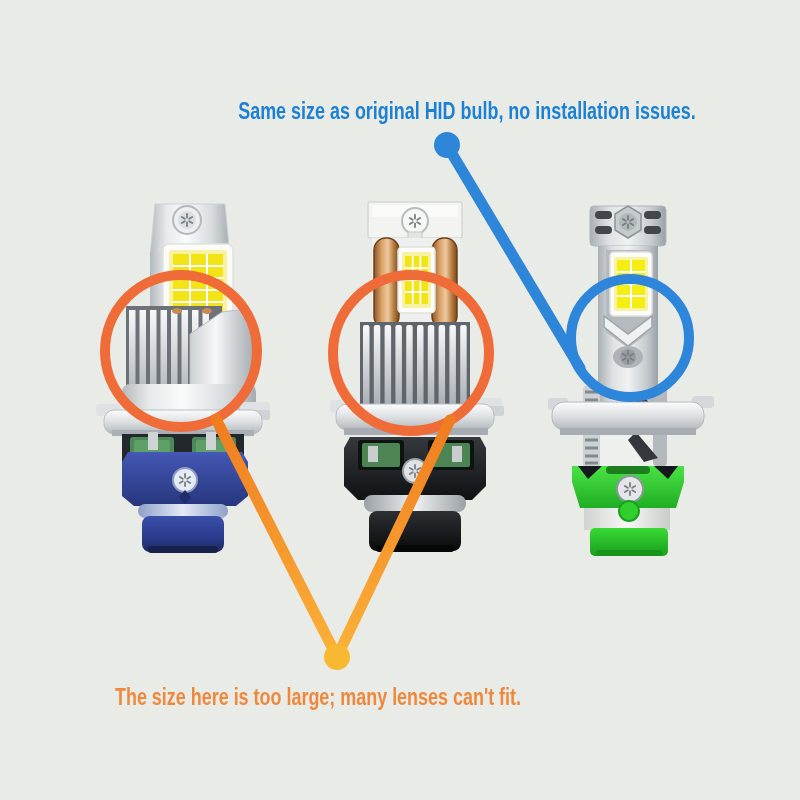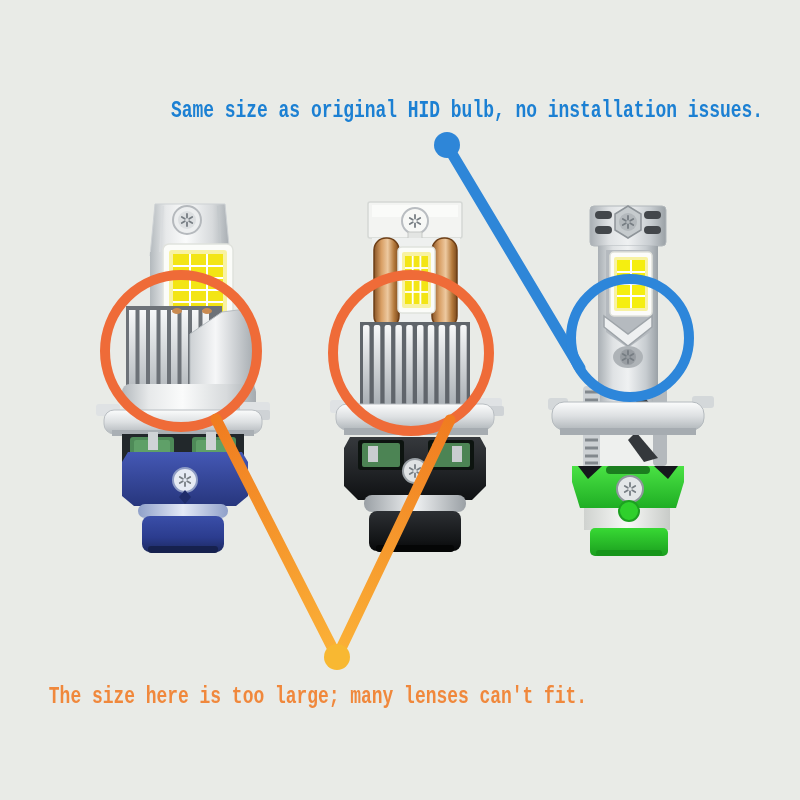--- a/index.html
+++ b/index.html
@@ -1,17 +1,17 @@
 <!DOCTYPE html>
 <html><head>
 <meta charset="utf-8">
 <style>
   html,body{margin:0;padding:0;background:#ffffff;}
   .stage{position:relative;width:800px;height:800px;background:#e9ebe7;overflow:hidden;
-         font-family:Liberation Mono, monospace;}
+         font-family:Liberation Sans, sans-serif;}
   .caption{position:absolute;font-weight:700;font-size:23px;line-height:26px;white-space:nowrap;
            transform:translateX(-50%) scaleX(0.78);transform-origin:center;}
   .caption-top{color:#1c80d3;left:467px;top:98px;}
   .caption-bottom{color:#f0883c;left:318px;top:684px;}
   svg{position:absolute;left:0;top:0;}
 </style>
 </head>
 <body>
 
 <div class="stage">

